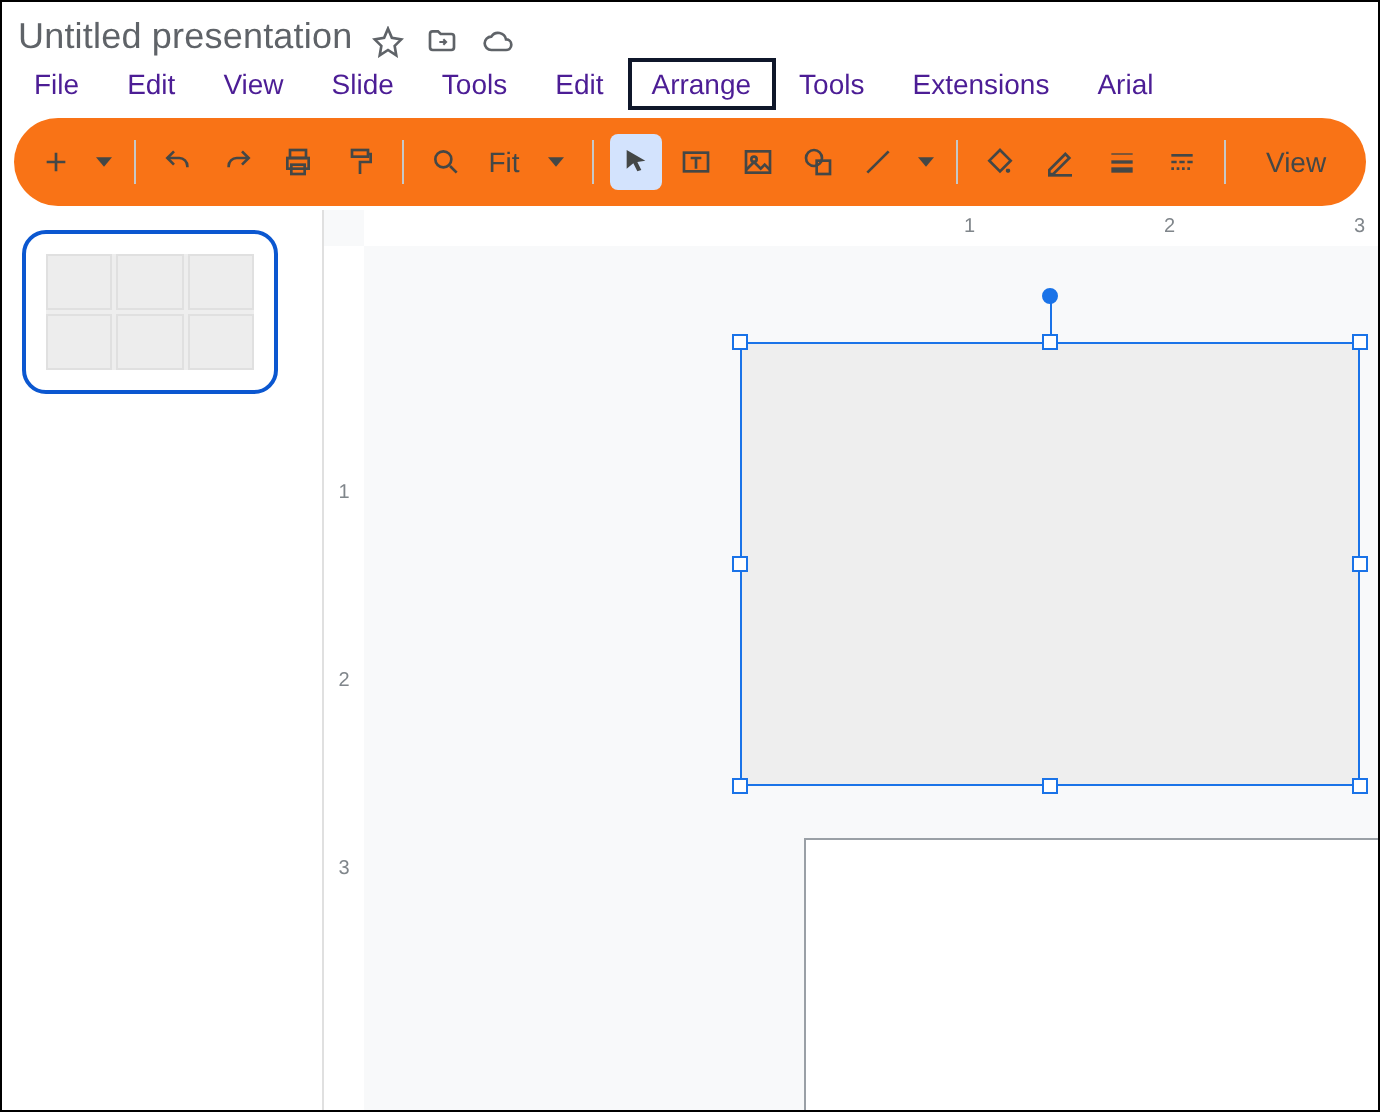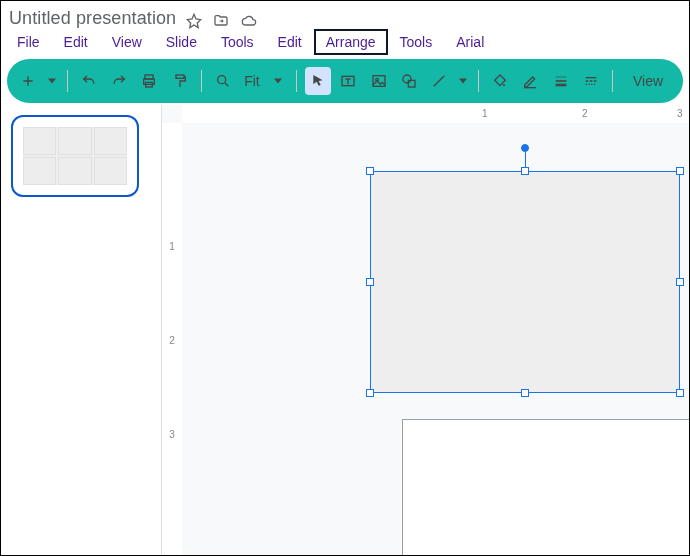--- a/index.html
+++ b/index.html
@@ -46,21 +46,21 @@
   .menu-item.highlighted {
     border: 2px solid #0f172a;
   }
   
   .toolbar {
     display: flex;
     align-items: center;
     gap: 4px;
     padding: 6px 8px;
     height: 44px;
-    background: #14b8a6;
+    background: #f97316;
     border-radius: 24px;
     margin: 0 6px;
   }
   .tbtn {
     width: 28px; height: 28px;
     display: flex; align-items:center; justify-content:center;
     border-radius: 4px;
     color:#444746;
     cursor:pointer;
   }
@@ -185,20 +185,21 @@
 
 <div class="menu-row">
   <div class="menu-item">File</div>
   <div class="menu-item">Edit</div>
   <div class="menu-item">View</div>
   <div class="menu-item">Slide</div>
   <div class="menu-item">Tools</div>
   <div class="menu-item">Edit</div>
   <div class="menu-item highlighted">Arrange</div>
   <div class="menu-item">Tools</div>
+  <div class="menu-item">Extensions</div>
   <div class="menu-item">Arial</div>
 </div>
 
 <div class="toolbar">
   <div class="tbtn">
     <svg width="16" height="16" viewBox="0 0 24 24" stroke="#444746" stroke-width="2">
         <path d="M12 5v14M5 12h14"></path>
       </svg>
   </div>
   <div class="tbtn" style="width:14px">

